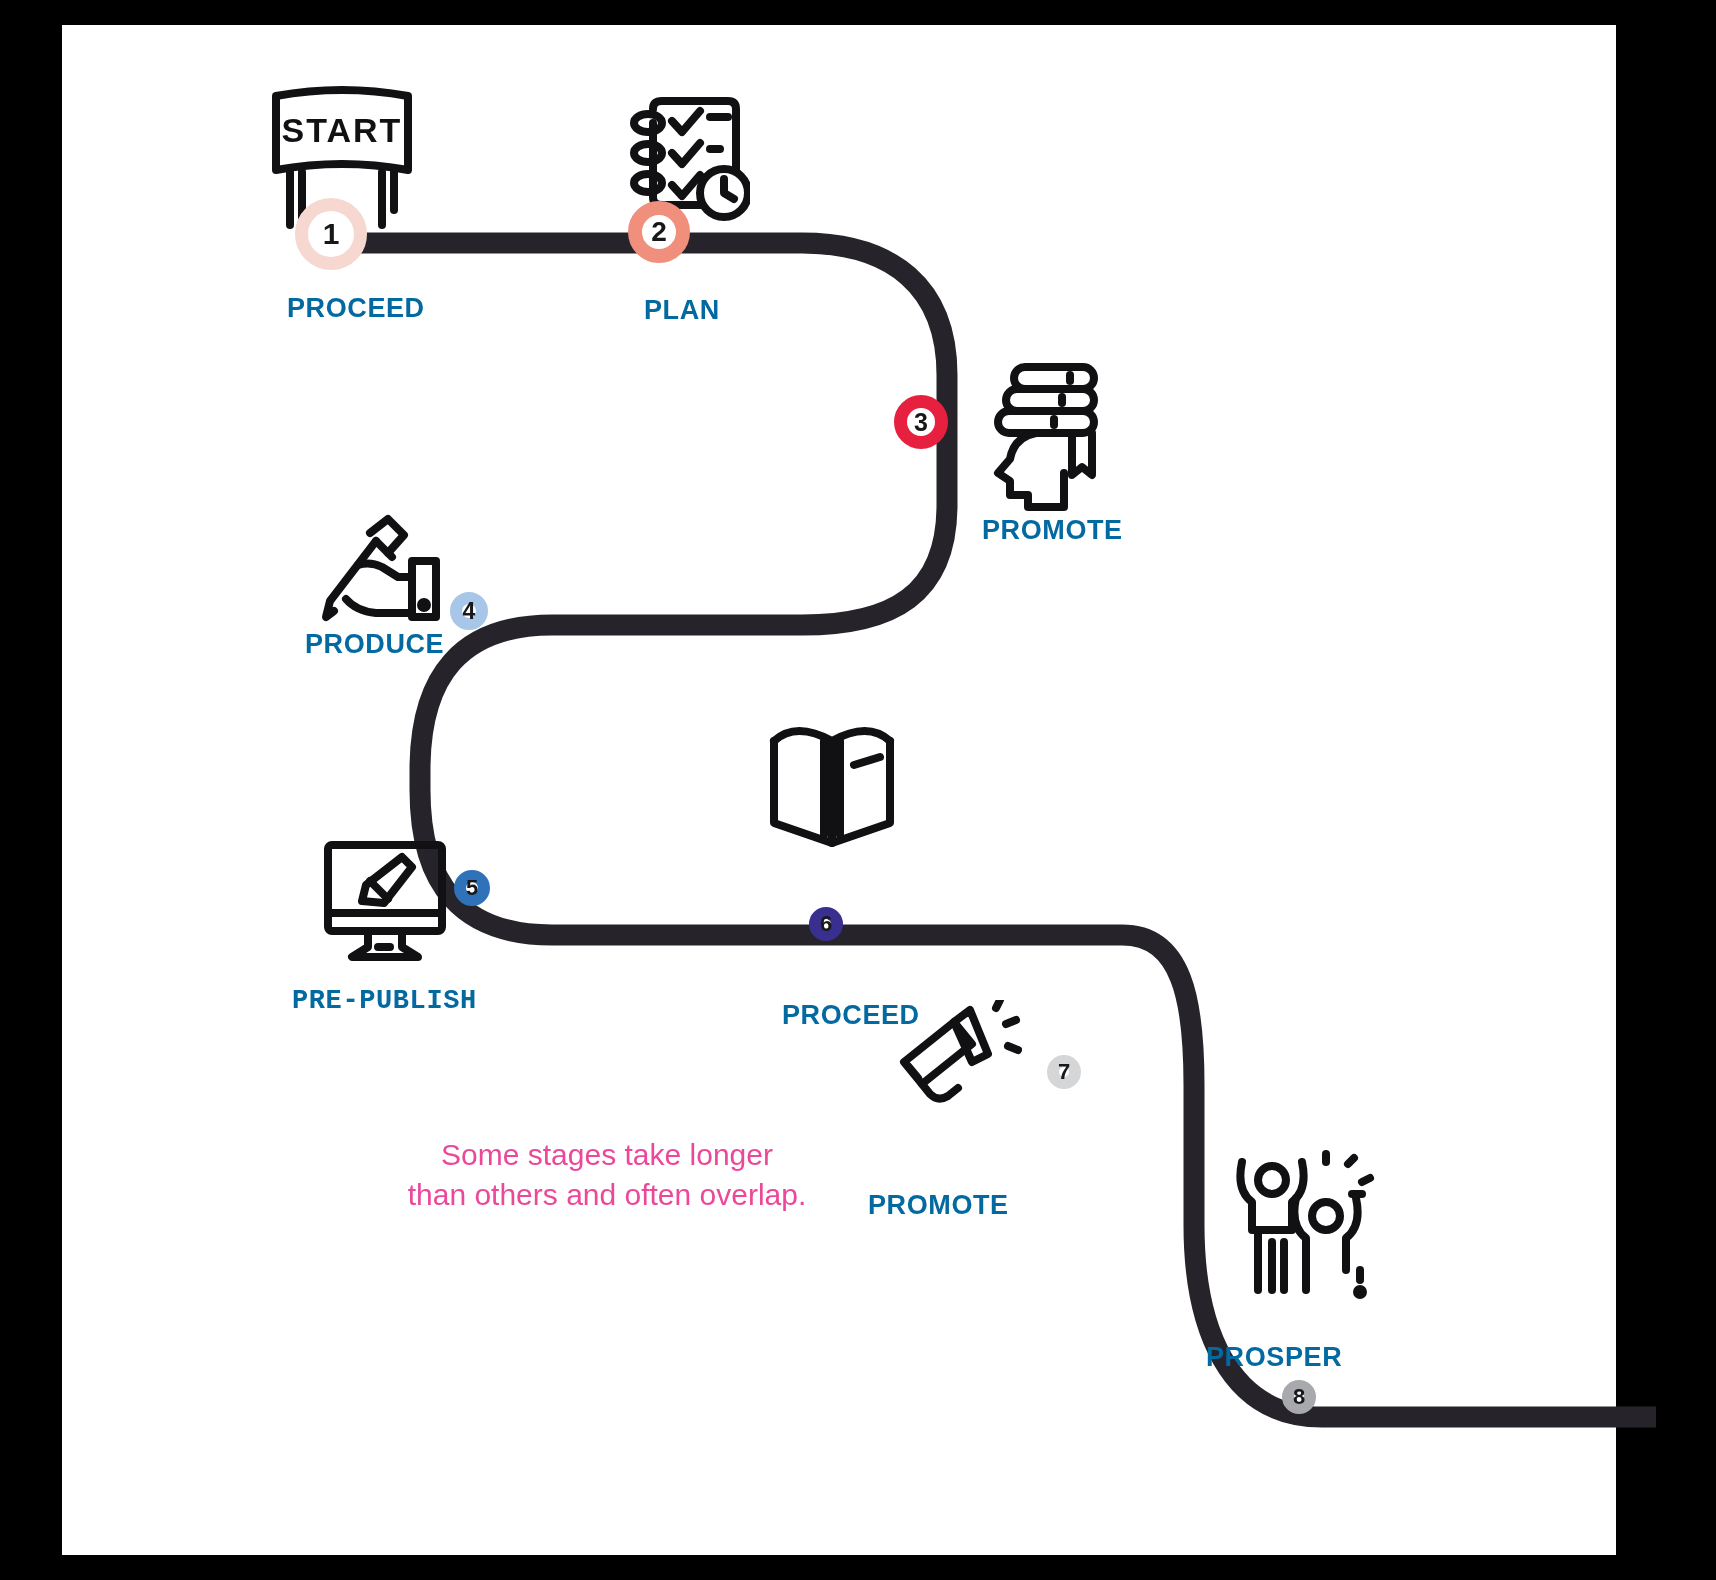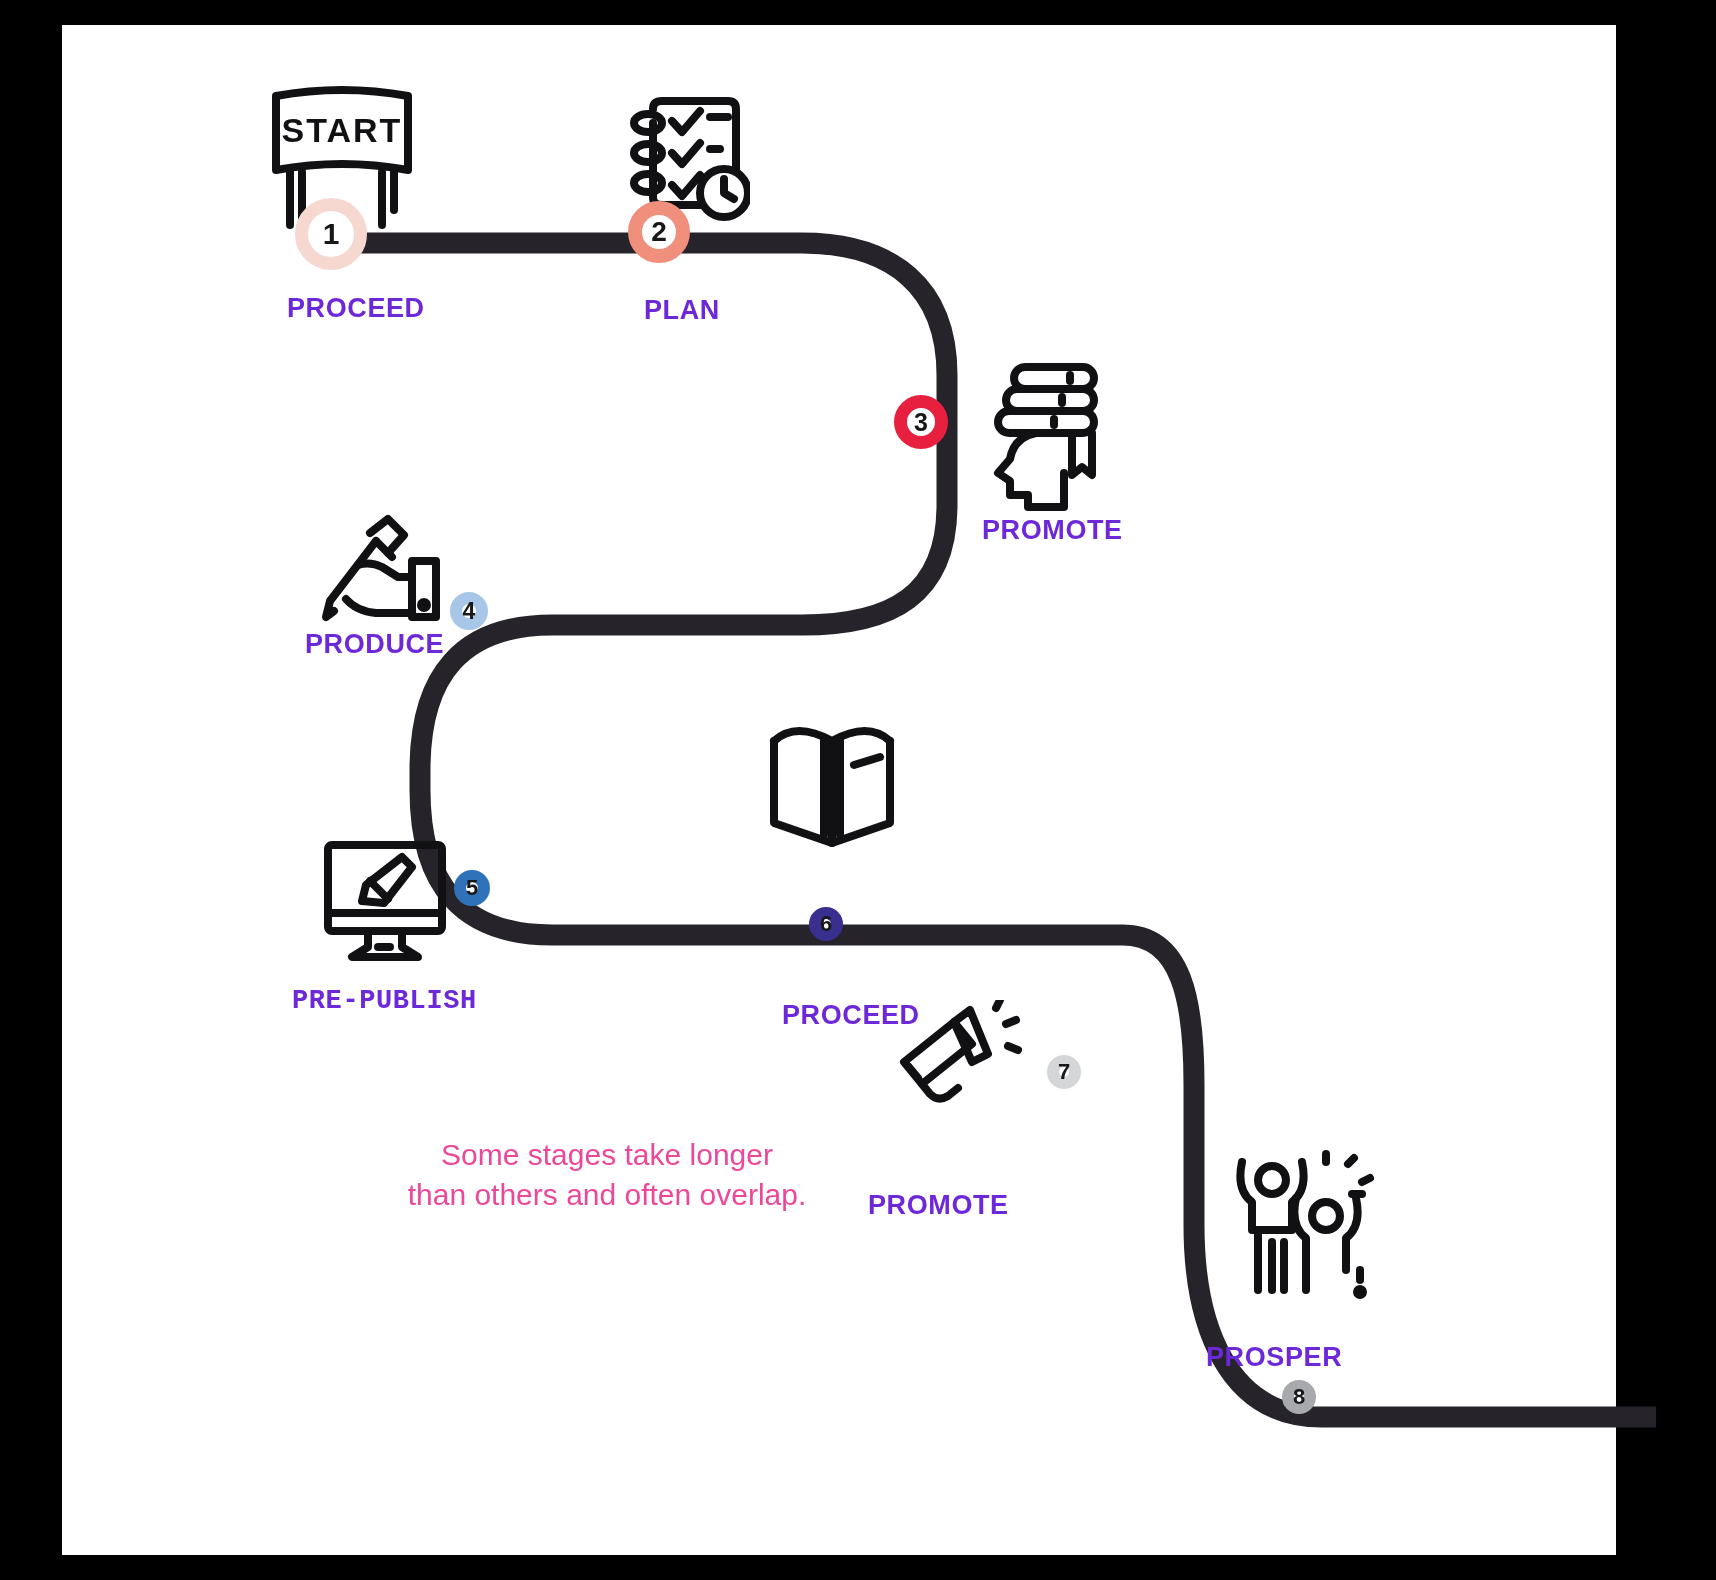--- a/index.html
+++ b/index.html
@@ -38,21 +38,21 @@
     line-height: 1;
   }
 
   
   .stage-label {
     position: absolute;
     font-family: "Liberation Sans", sans-serif;
     font-weight: bold;
     font-size: 27px;
     letter-spacing: 0.6px;
-    color: #6d28d9;
+    color: #0369a1;
     white-space: nowrap;
   }
 
   
   .note {
     position: absolute;
     font-family: "Liberation Sans", sans-serif;
     font-size: 30px;
     line-height: 1.33;
     color: #ec4899;

